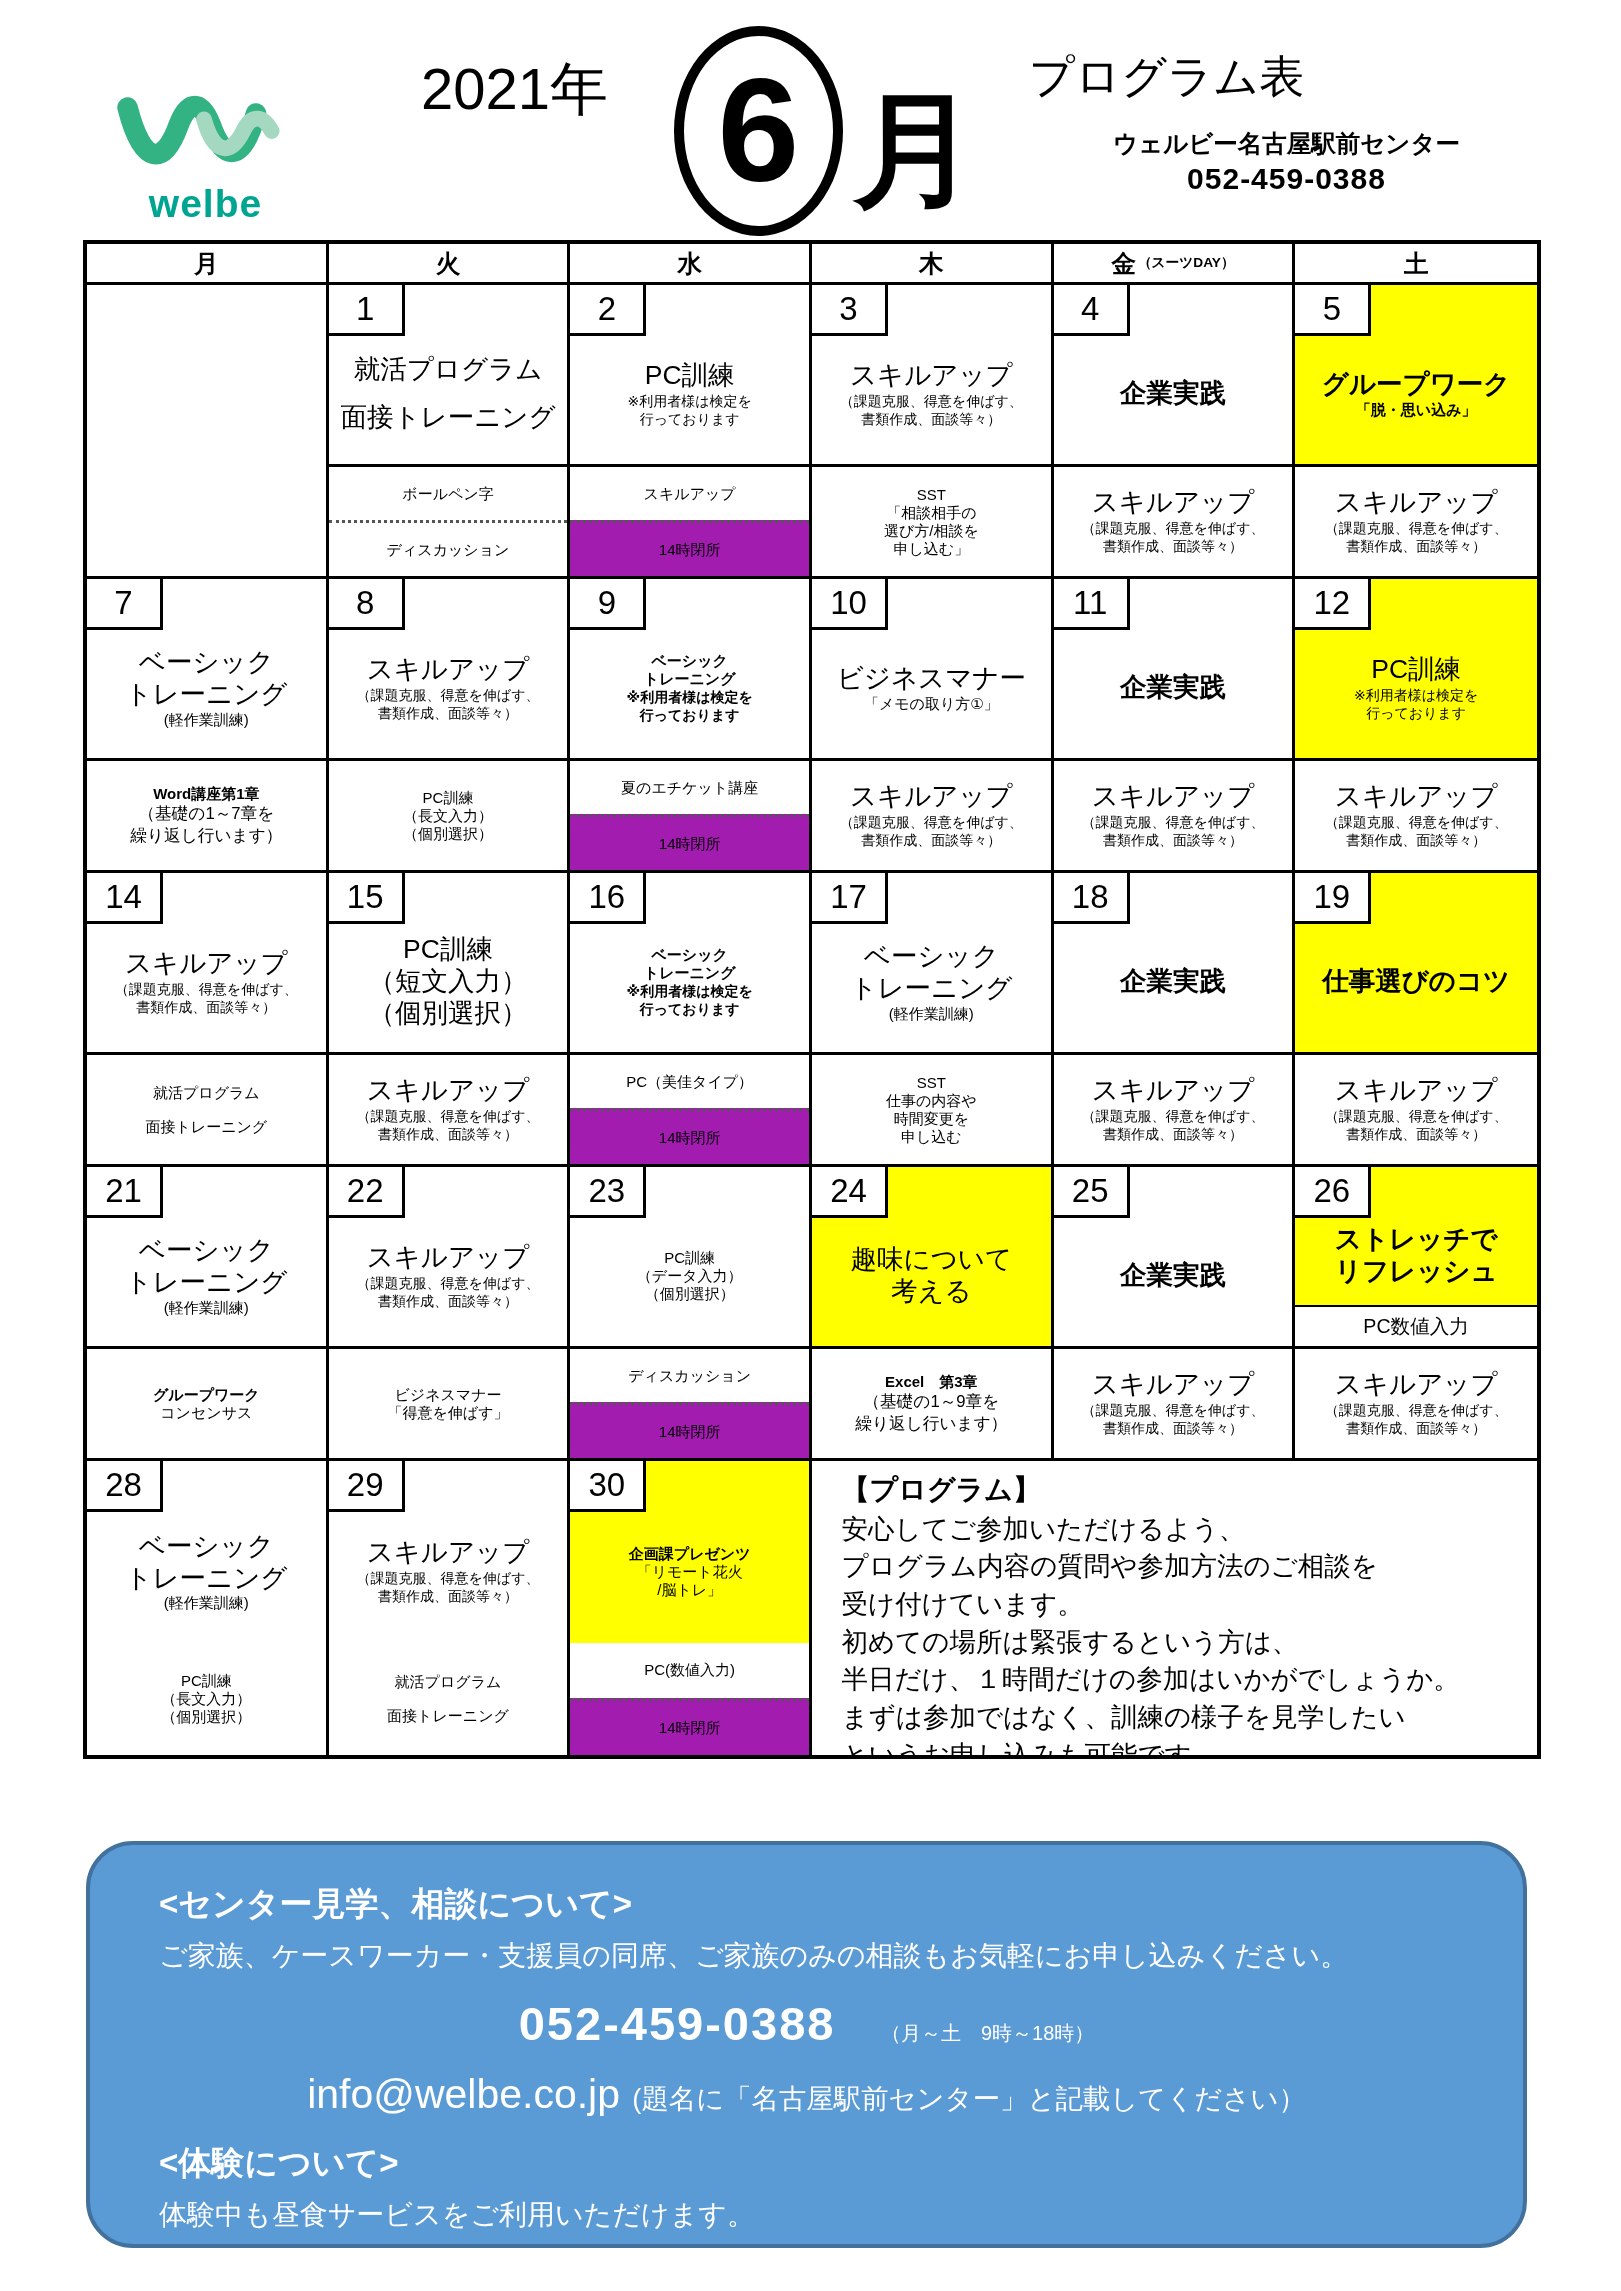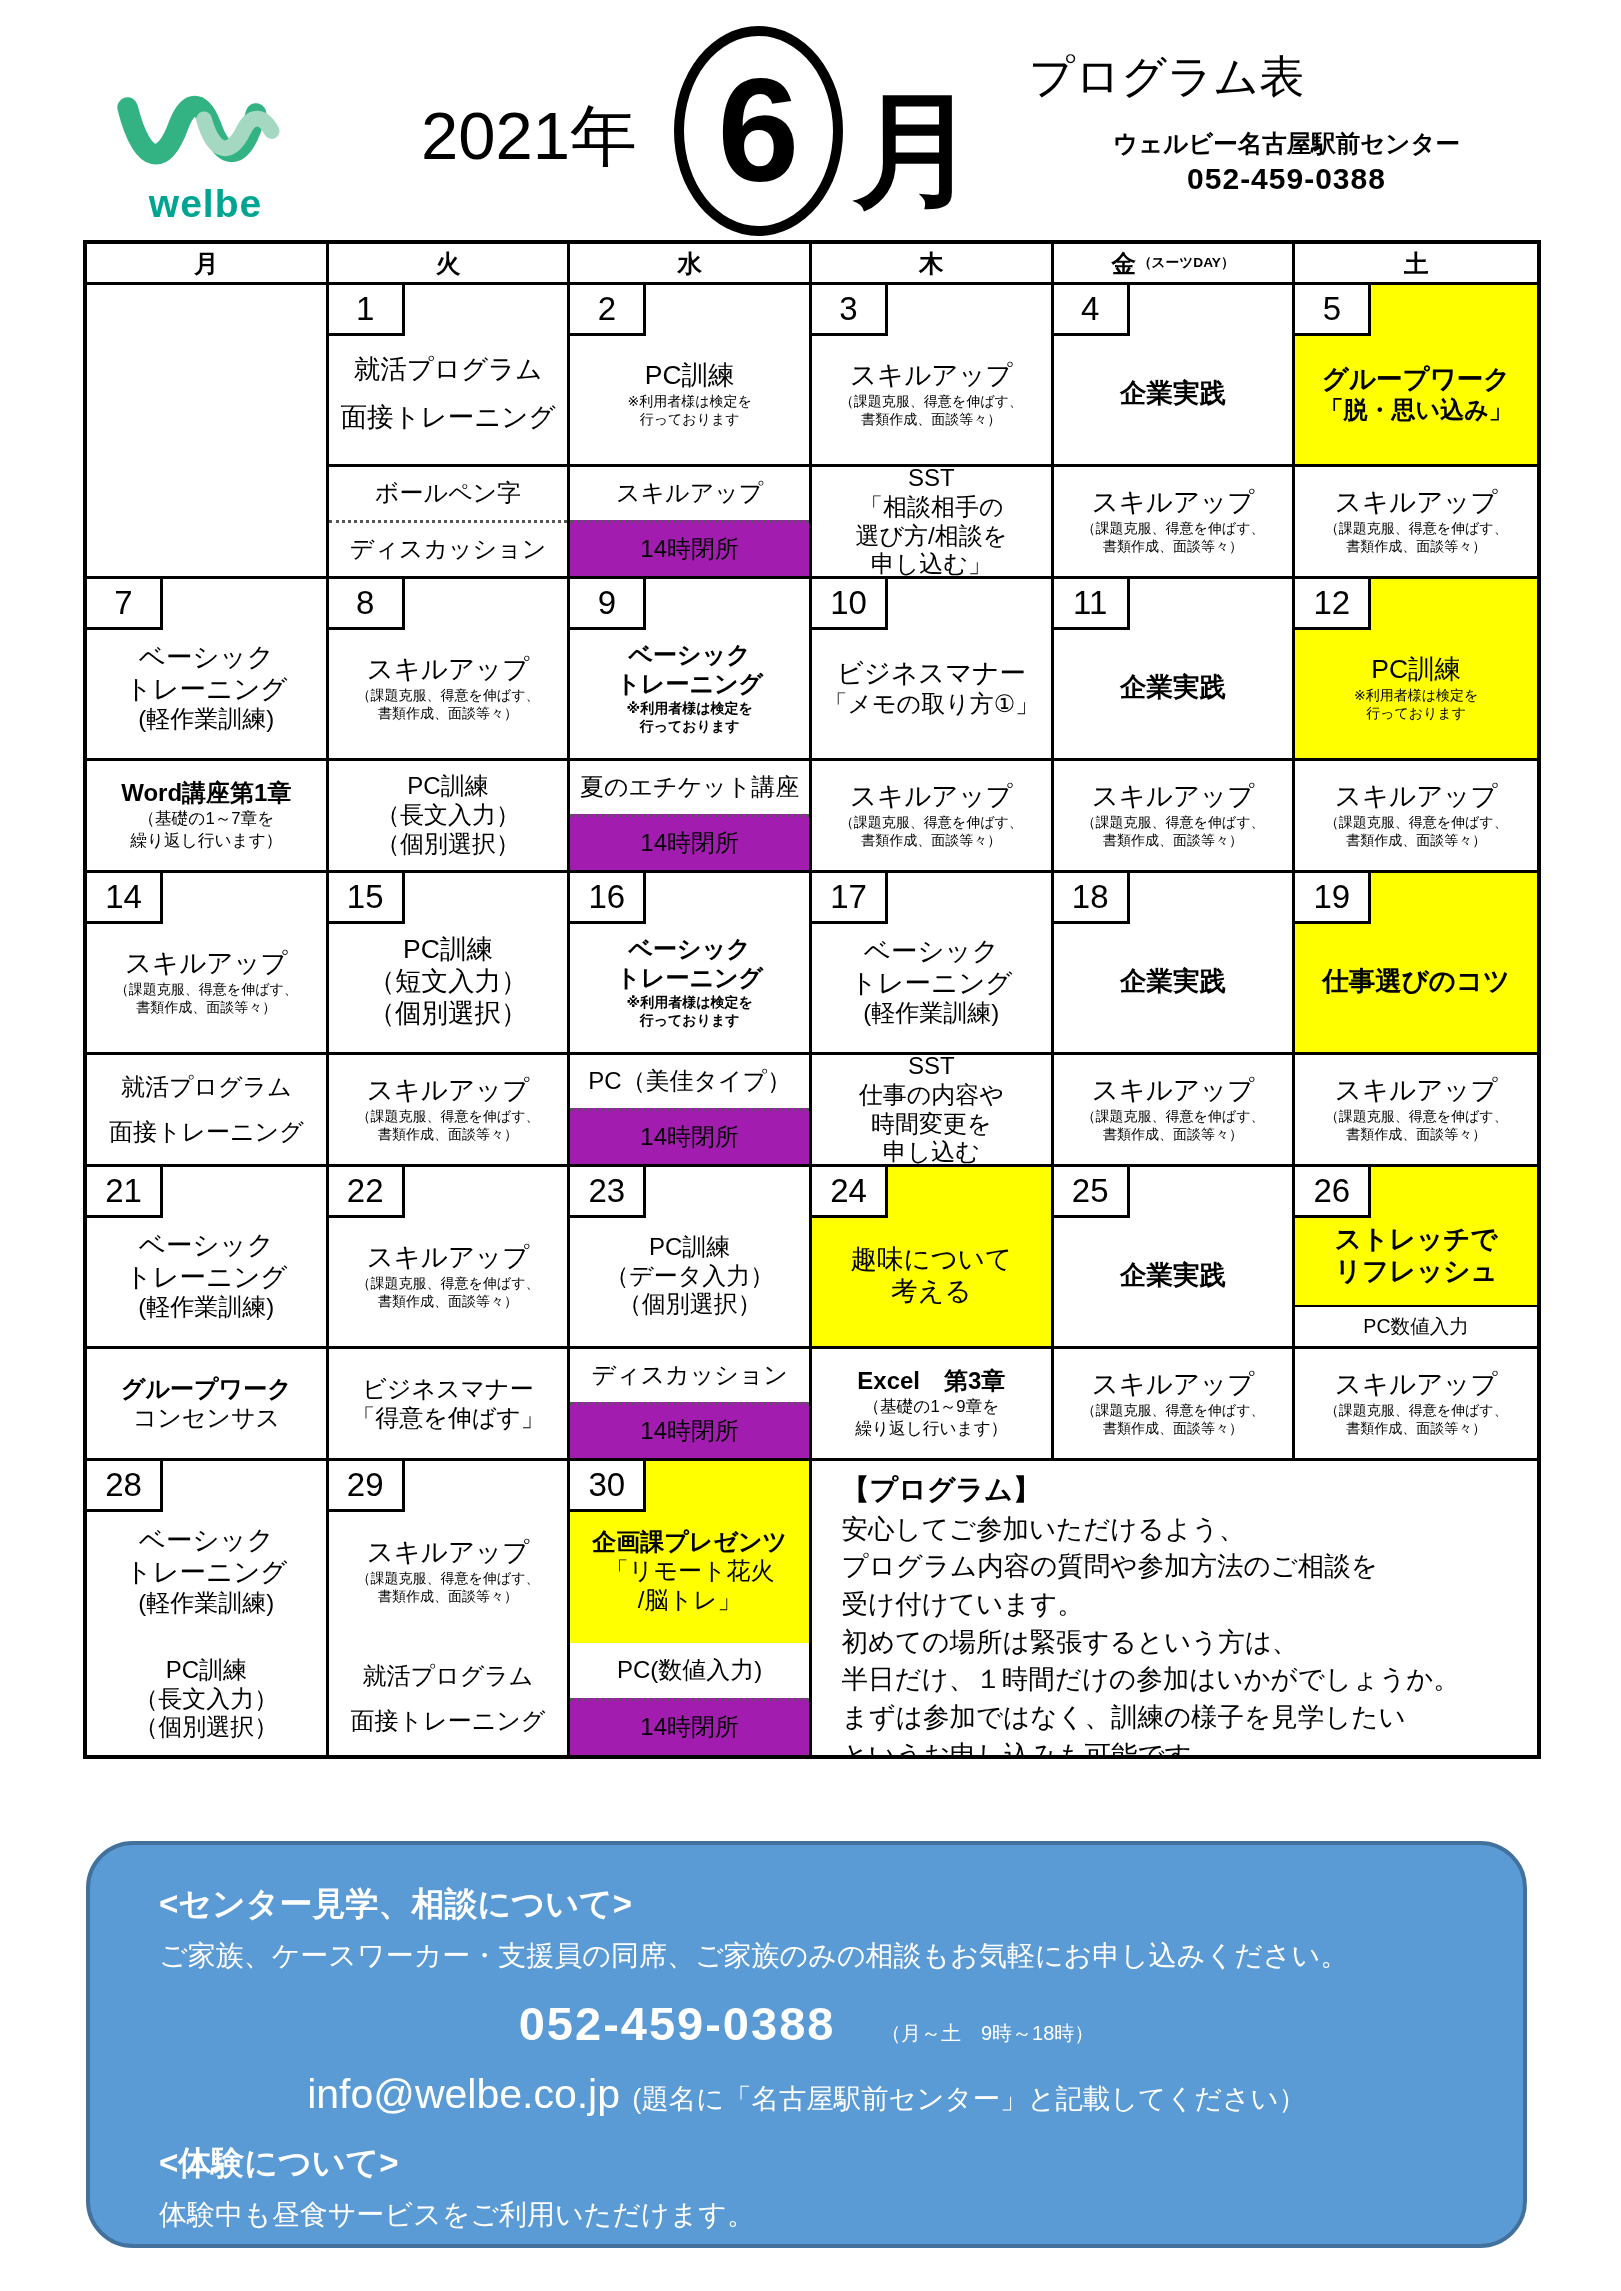--- a/index.html
+++ b/index.html
@@ -2,21 +2,21 @@
 <html><head>
 <meta charset="utf-8">
 <style>
   html,body{margin:0;padding:0;background:#fff;}
   body{width:1621px;height:2292px;position:relative;font-family:"Liberation Sans","DejaVu Sans",sans-serif;color:#000;}
   .page{position:absolute;inset:0;background:#fff;overflow:hidden;}
 
   
   .logo{position:absolute;left:93px;top:86px;width:225px;text-align:center;}
   .logo-text{font-size:39px;font-weight:700;color:#00a591;letter-spacing:1px;margin-top:-5.9px;}
-  .year{position:absolute;left:421px;top:51px;font-size:67px;margin-top:40px;}
+  .year{position:absolute;left:421px;top:51px;font-size:58px;}
   .month-wrap{position:absolute;left:674px;top:25.5px;display:flex;align-items:flex-start;}
   .circle6{width:169px;height:210px;border:10.8px solid #000;border-radius:50%;display:flex;align-items:center;justify-content:center;font-size:147px;font-weight:700;box-sizing:border-box;}
   .month-kanji{font-size:125px;font-weight:800;line-height:1;margin:61px 0 0 9.8px;}
   .title-block{position:absolute;left:1029px;top:47px;width:515px;}
   .sheet-title{font-size:45px;}
   .center-name{font-size:24.5px;font-weight:700;text-align:center;margin-top:19.6px;}
   .center-phone{font-size:30px;font-weight:700;text-align:center;margin-top:2px;letter-spacing:1px;}
 
   
   #calendar{position:absolute;left:83px;top:240px;width:1458px;border:4.9px solid #000;background:#fff;box-sizing:border-box;}
@@ -31,21 +31,21 @@
   .daybox{position:absolute;top:0;left:0;width:76px;height:51px;background:#fff;border-right:3.9px solid #000;border-bottom:3.9px solid #000;display:flex;align-items:center;justify-content:center;font-size:33px;z-index:2;box-sizing:border-box;}
   .content{width:100%;height:100%;display:flex;flex-direction:column;justify-content:center;align-items:center;text-align:center;padding:3.9px 5.9px;box-sizing:border-box;}
   .content.pad-top{padding-top:43px;}
   .content.pad-bottom{padding-bottom:45px;}
   .strip{position:absolute;left:0;right:0;bottom:0;height:39px;background:#fff;border-top:2.9px solid #000;display:flex;align-items:center;justify-content:center;font-size:19.6px;z-index:1;}
   .splitv{display:flex;flex-direction:column;height:100%;}
   .half{flex:1;display:flex;flex-direction:column;align-items:center;justify-content:center;text-align:center;}
   .half.lower{border-top:3.9px dotted #555;}
   .half.gray{background:#a21caf;justify-content:center;}
   .l-lg{font-size:26.5px;line-height:1.2;}
-  .l-md{font-size:24px;line-height:1.2;}
+  .l-md{font-size:15px;line-height:1.2;}
   .l-sm{font-size:14px;line-height:1.3;}
   .l-sm2{font-size:16.7px;line-height:1.3;}
   .l-b{font-weight:700;}
   .l-mt{margin-top:16px;}
   .cell.notice{padding:9.8px 17.6px;text-align:left;margin-left:12px;}
   .notice-title{font-size:28px;font-weight:700;margin-bottom:2px;}
   .notice-line{font-size:26.5px;line-height:1.42;}
 
   
   .bluebox{position:absolute;left:86px;top:1841px;width:1441px;height:407px;background:#5b9bd5;border:4.9px solid #41719c;border-radius:47px;box-sizing:border-box;color:#fff;padding:37px 69px 12px 69px;}

